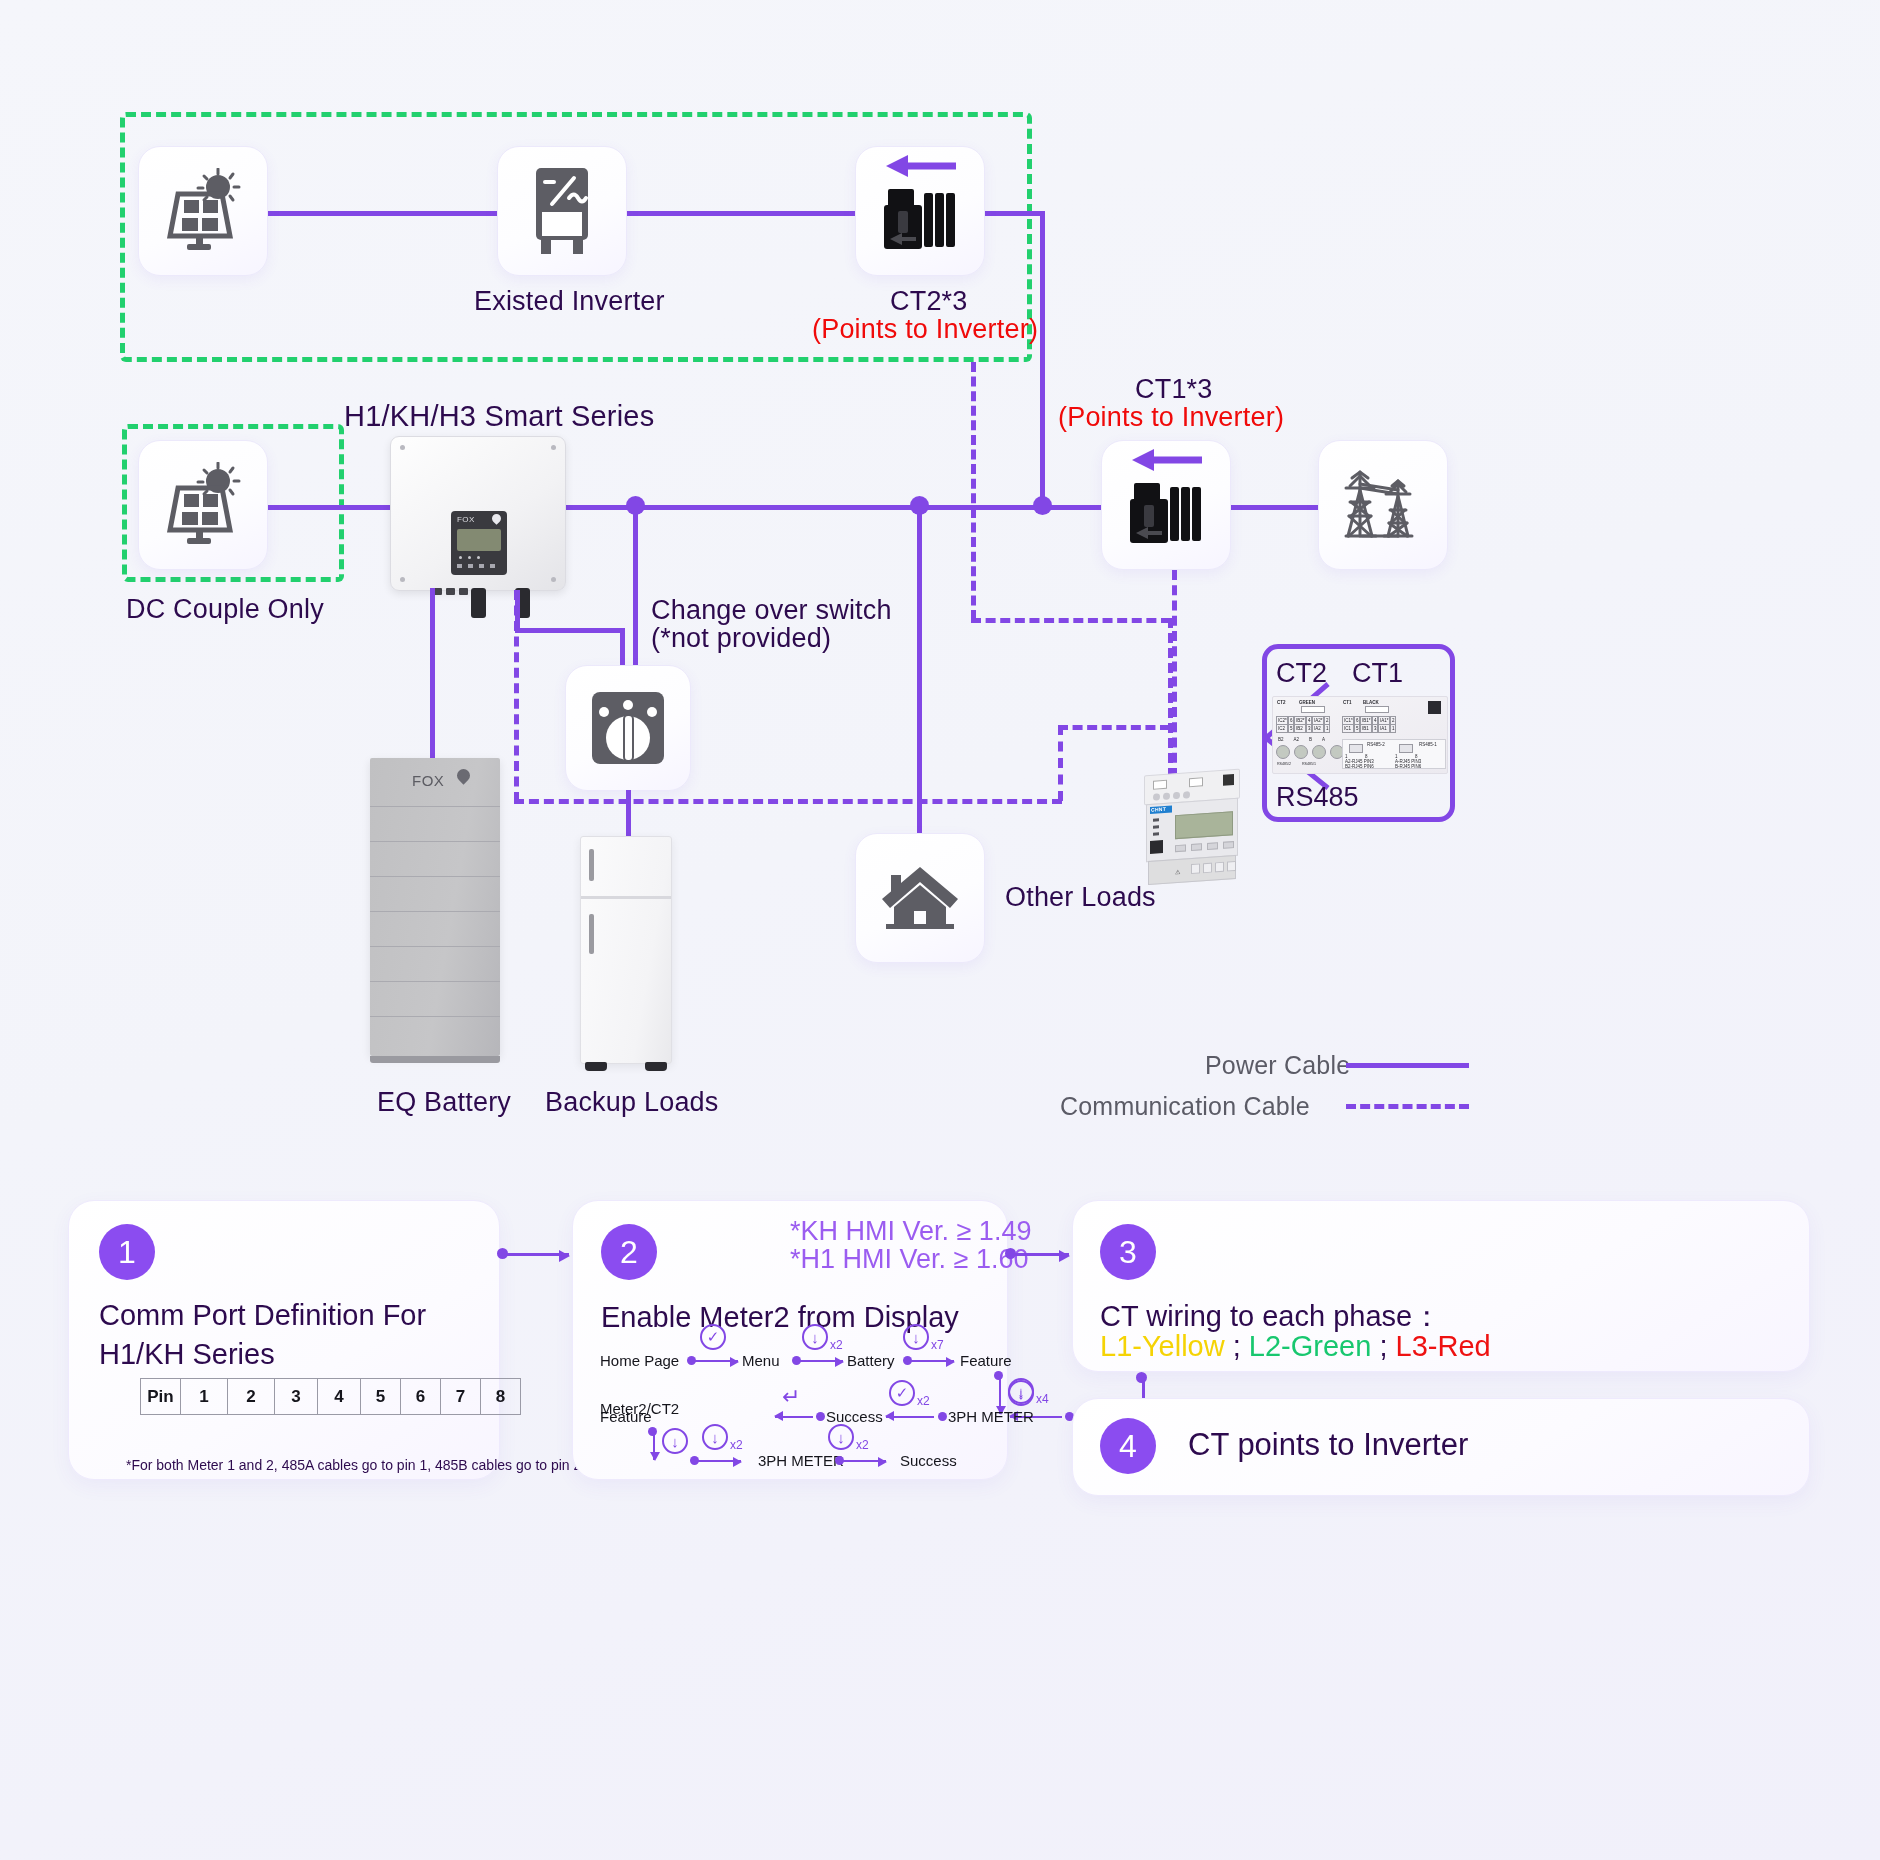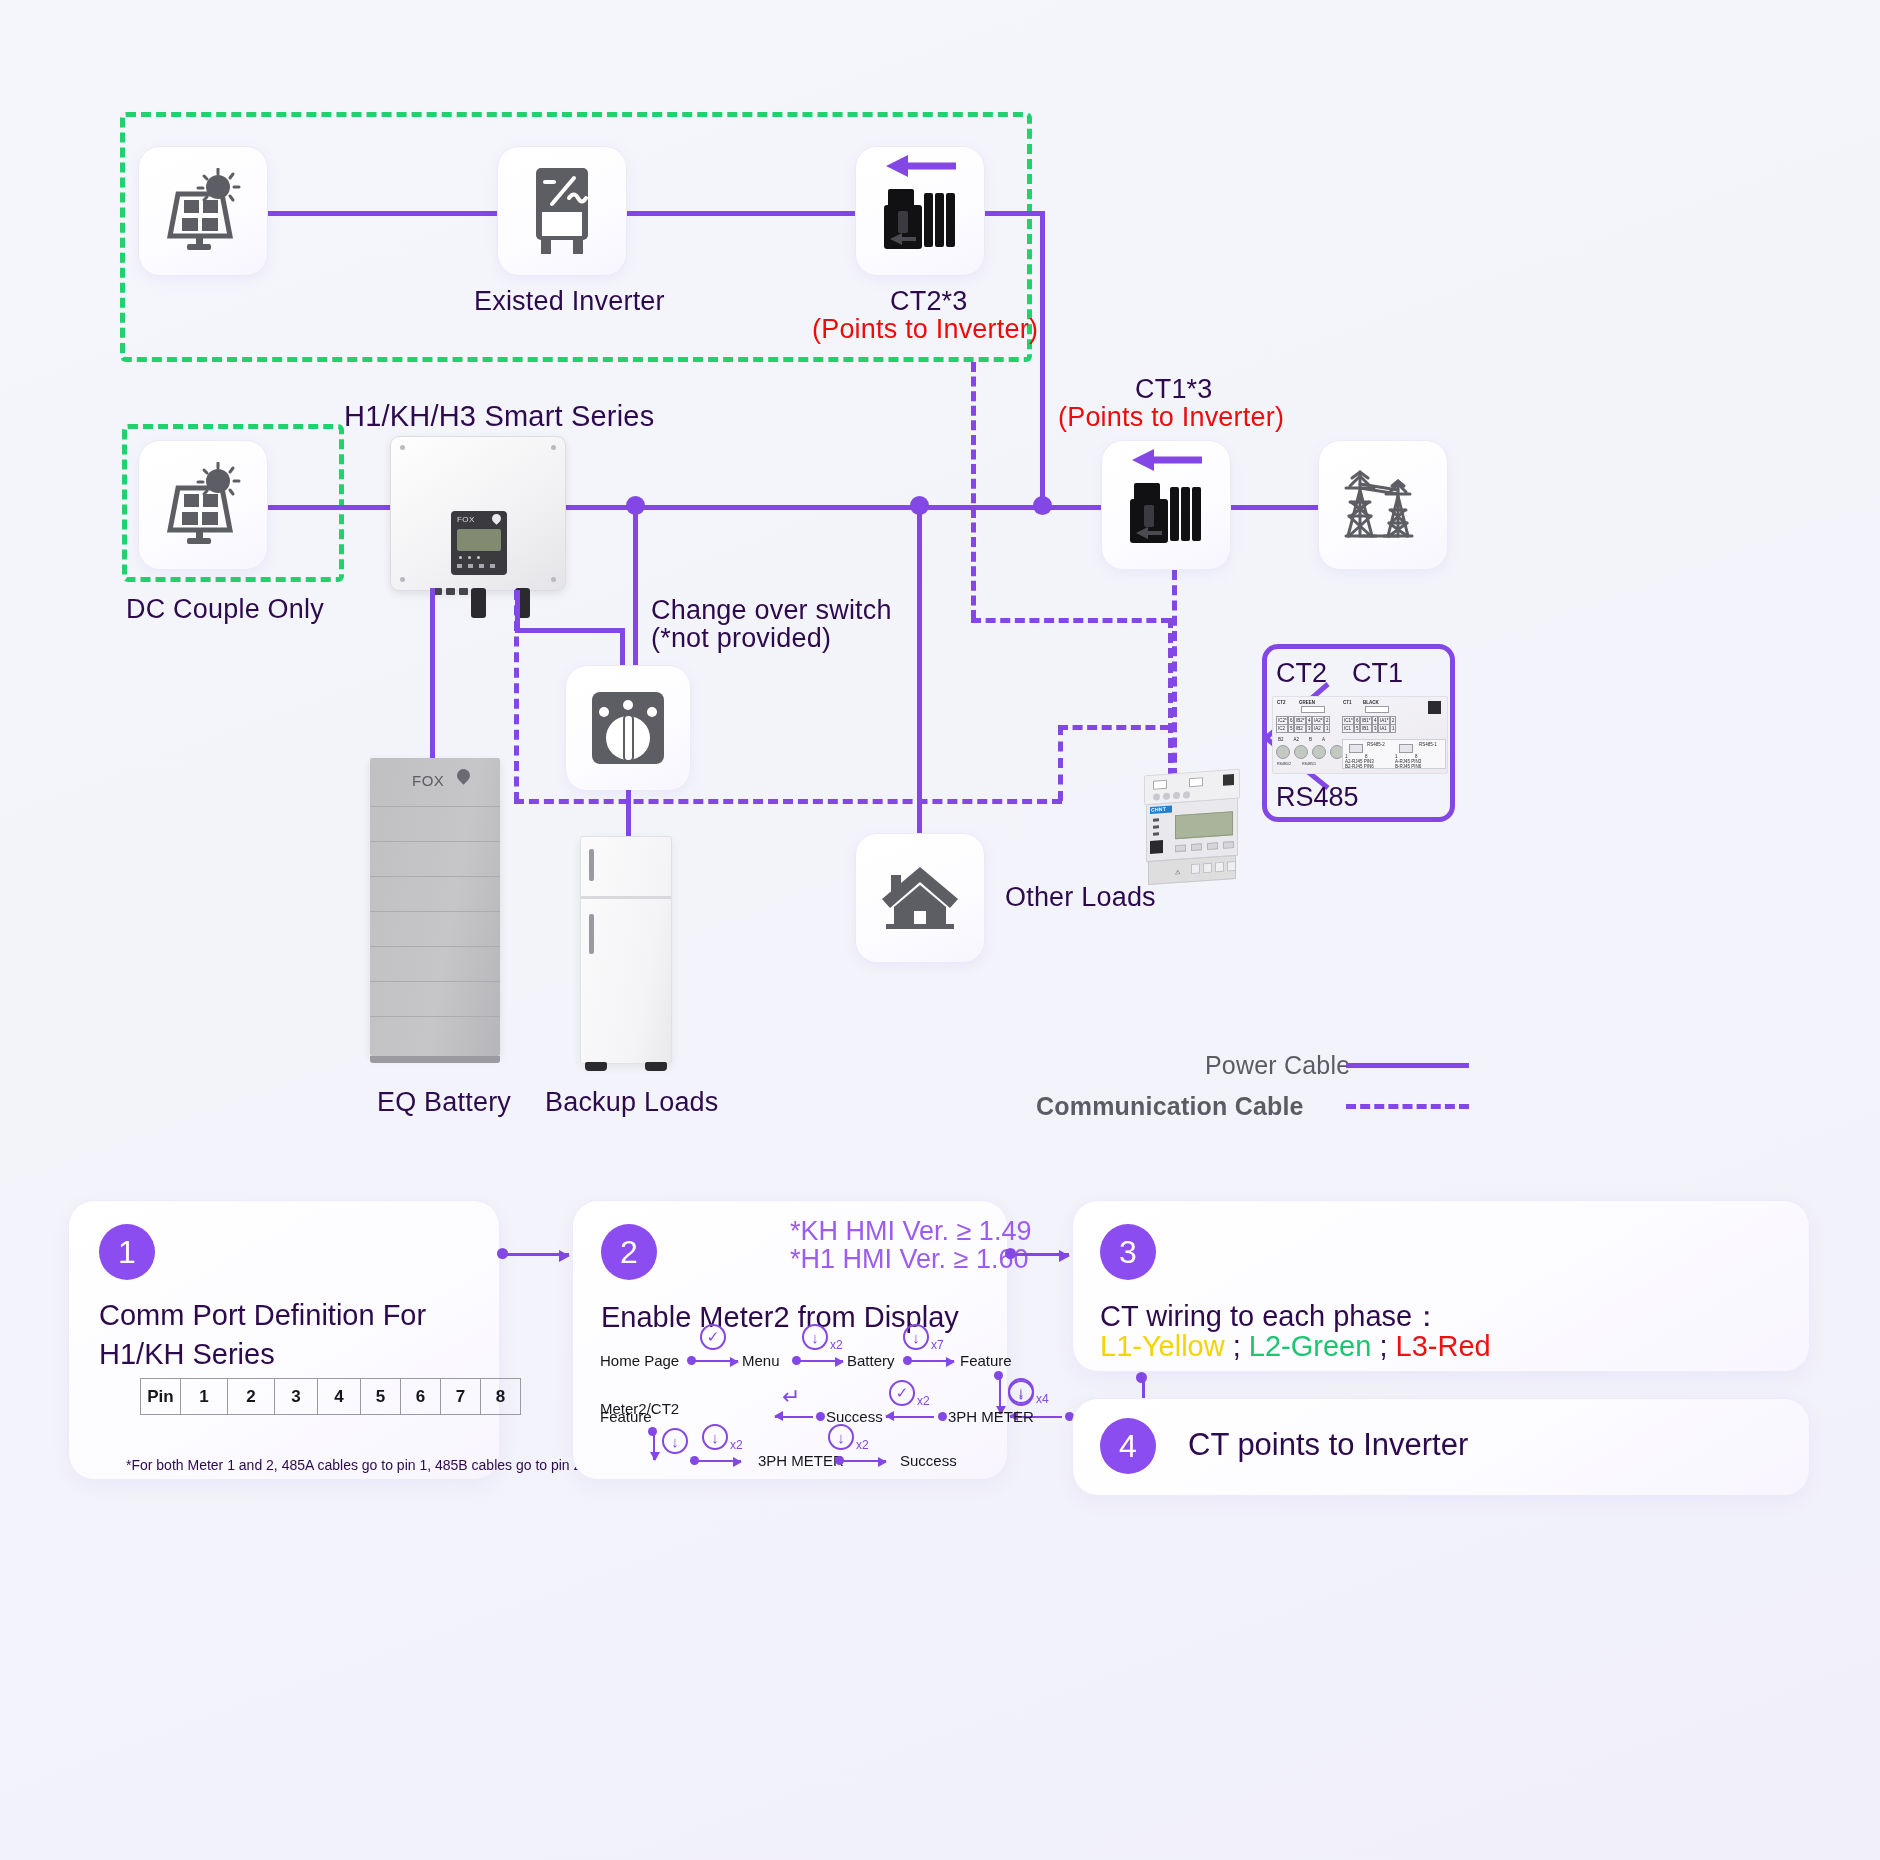--- a/index.html
+++ b/index.html
@@ -533,21 +533,21 @@
     <div style="position:absolute;left:0;top:65px;width:100%;height:155px;">
       <div style="position:absolute;left:8px;top:12px;width:5px;height:40px;background:#9a9aa0;border-radius:2px;"></div>
     </div>
     <div style="position:absolute;left:4px;bottom:-8px;width:22px;height:9px;background:#2a2a2f;border-radius:2px 2px 4px 4px;"></div>
     <div style="position:absolute;right:4px;bottom:-8px;width:22px;height:9px;background:#2a2a2f;border-radius:2px 2px 4px 4px;"></div>
   </div>
   <div class="caption" style="left:545px; top:1087px;">Backup Loads</div>
 
   <div class="caption grey" style="left:1205px; top:1051px;">Power Cable</div>
   <div class="leg-line leg-solid" style="left:1346px; top:1063px; width:123px;"></div>
-  <div class="caption grey" style="left:1036px; top:1092px;font-weight:bold;">Communication Cable</div>
+  <div class="caption grey" style="left:1060px; top:1092px;">Communication Cable</div>
   <div class="leg-line leg-dash" style="left:1346px; top:1104px; width:123px;"></div>
 
   <div class="step" style="left:68px; top:1200px; width:432px; height:280px;"></div>
   <div class="badge" style="left:99px; top:1224px;">1</div>
   <div class="step-title" style="left:99px; top:1296px; width:372px;">Comm Port Definition For H1/KH Series</div>
 
   <table class="pins" style="left:100px; top:1378px;">
     <tbody>
         <tr class="head">
       <td style="width:40px;">Pin</td>

